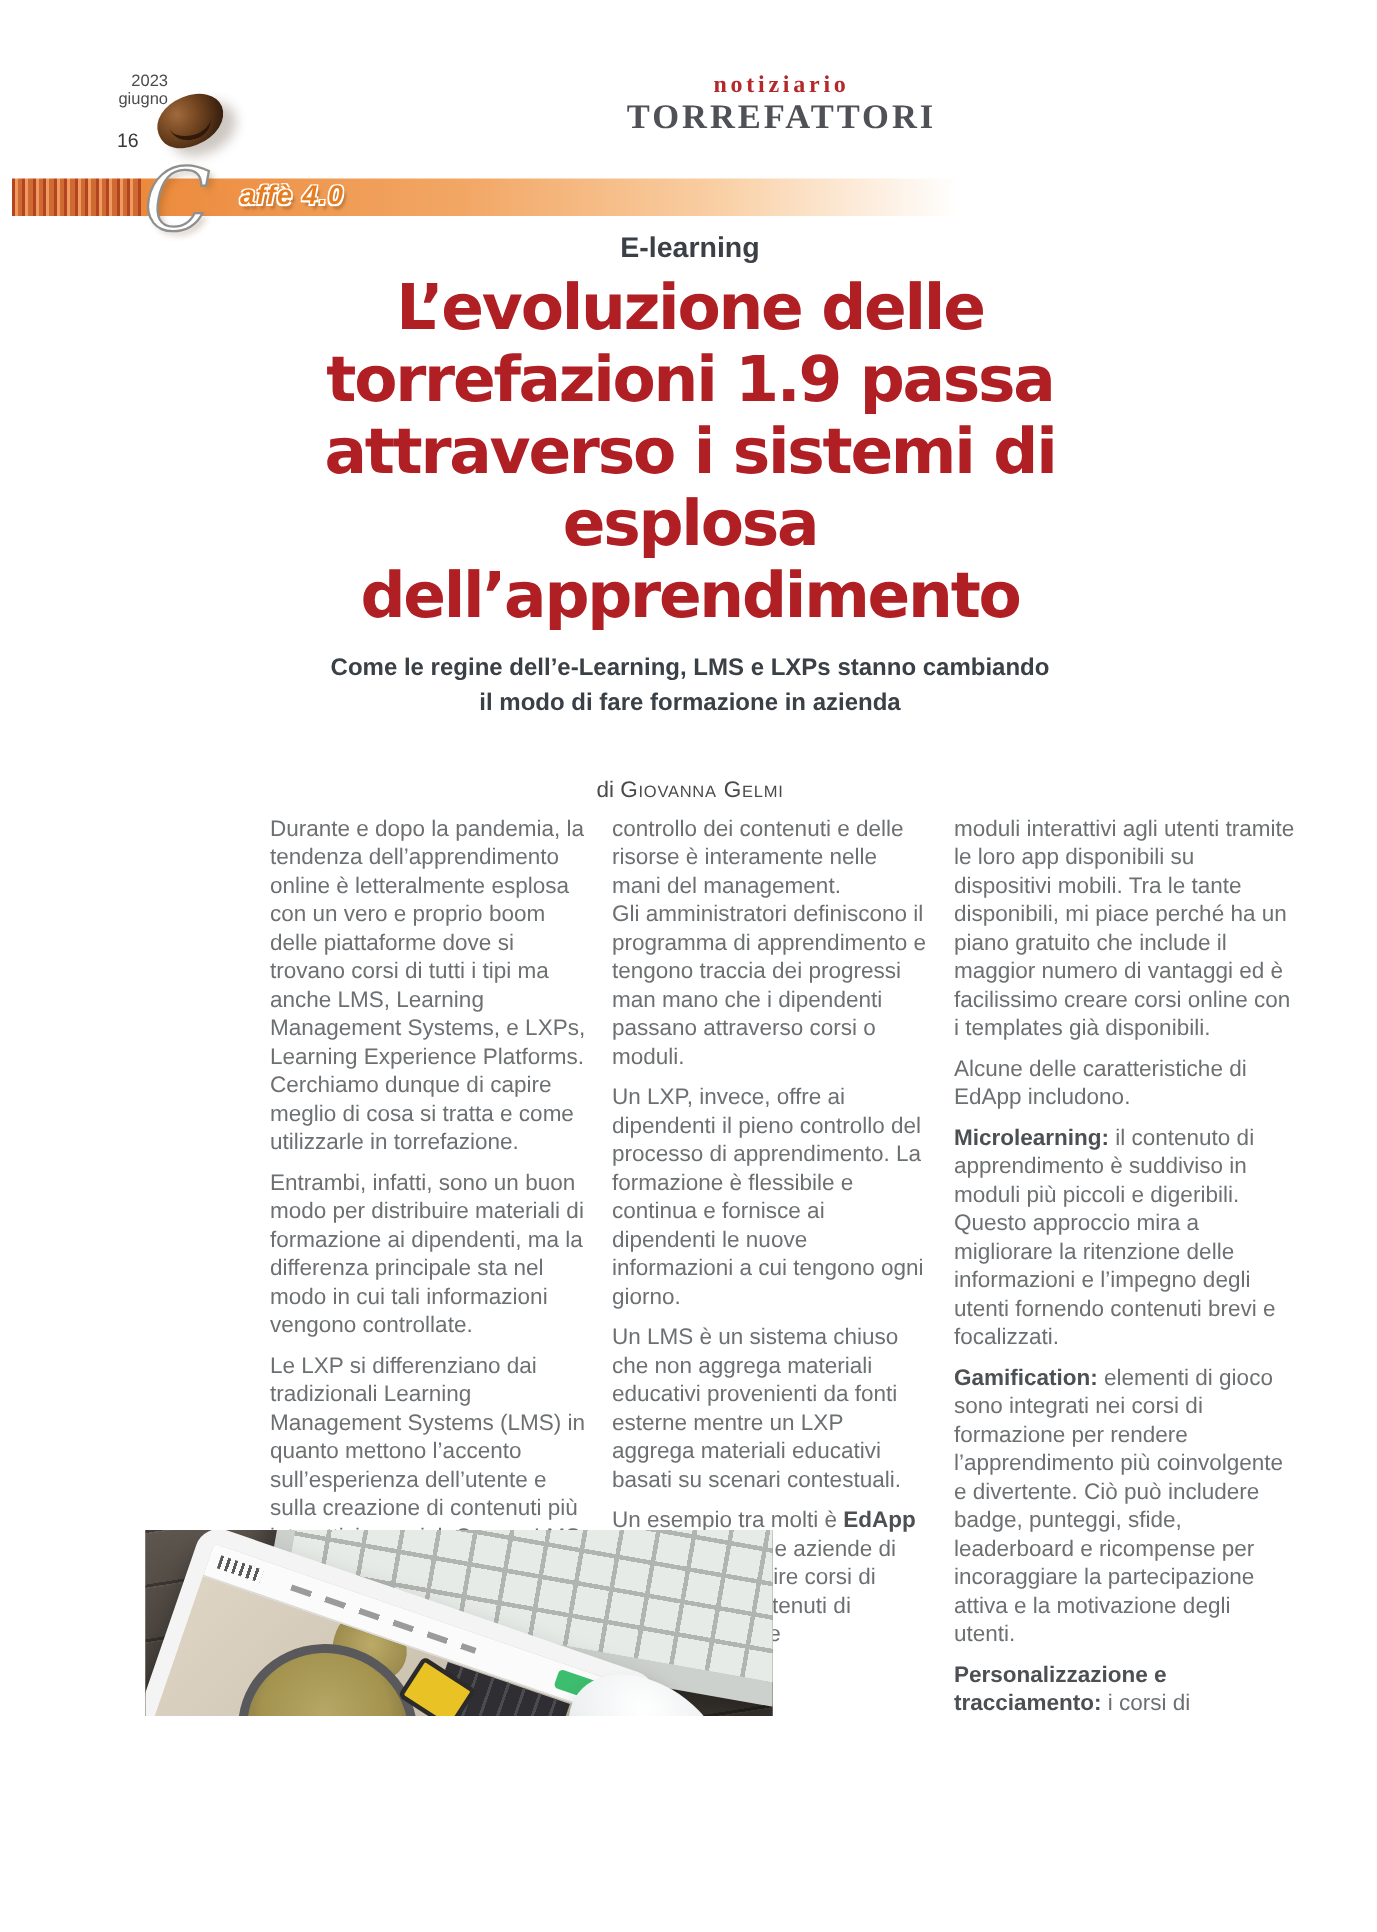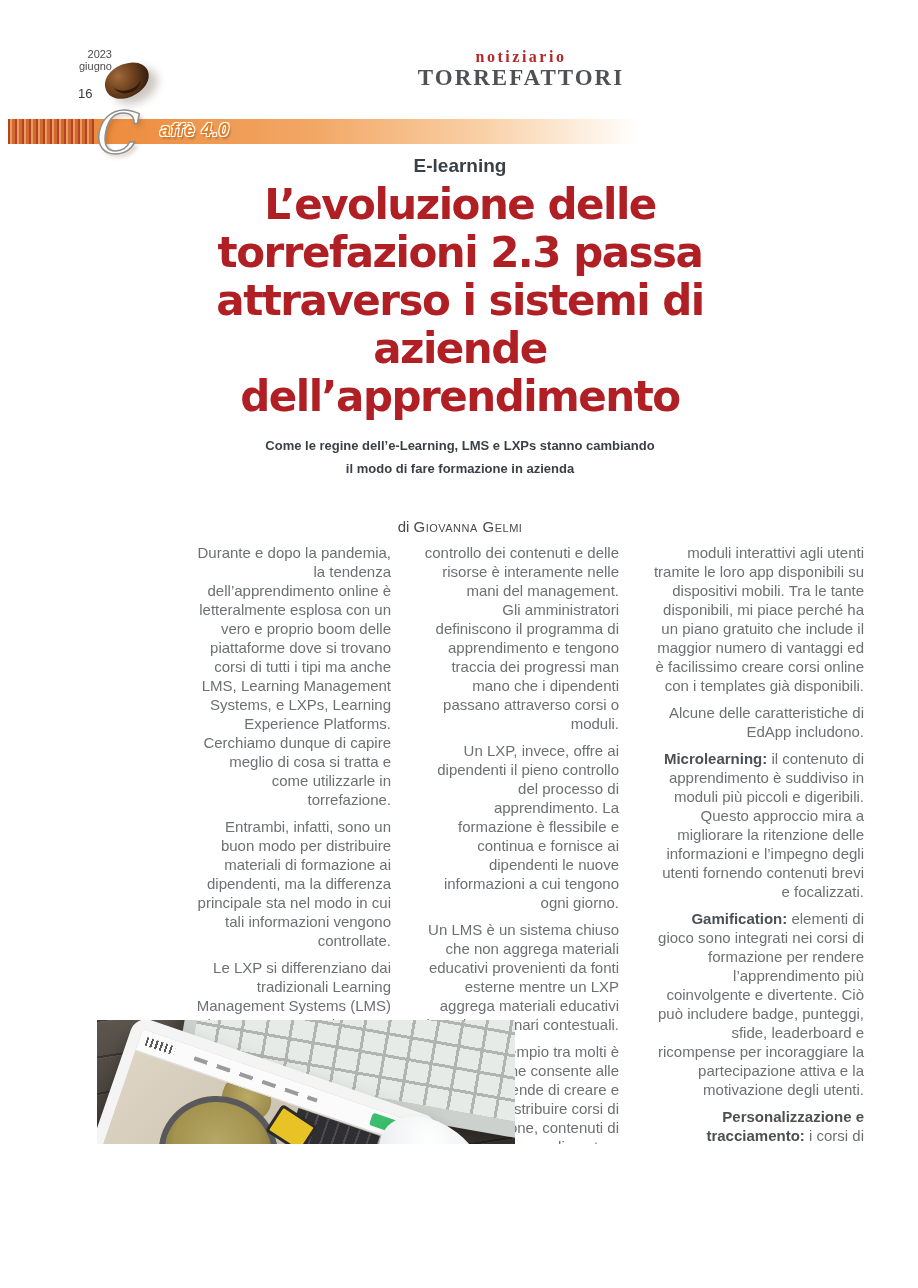--- a/index.html
+++ b/index.html
@@ -36,30 +36,30 @@
       font-style:italic;letter-spacing:1px;color:#e87d20;
       text-shadow:-1px -1px 0 #fff,1px -1px 0 #fff,-1px 1px 0 #fff,1px 1px 0 #fff,2px 3px 2px rgba(90,50,10,.35);}
 
   
   .kicker{position:absolute;left:60px;top:155px;width:800px;text-align:center;
       font-size:19px;font-weight:bold;color:#3b4046;}
   .title{position:absolute;left:30px;top:181px;width:860px;margin:0;text-align:center;
       font-family:"DejaVu Sans", sans-serif;font-weight:bold;color:#b01f24;
       font-size:42px;line-height:48px;letter-spacing:-1.5px;}
   .subtitle{position:absolute;left:60px;top:434px;width:800px;text-align:center;
-      font-size:13px;line-height:23px;font-weight:bold;color:#3b4046;}
+      font-size:16px;line-height:23px;font-weight:bold;color:#3b4046;}
   .byline{position:absolute;left:60px;top:503px;width:800px;text-align:center;
       font-size:15px;color:#4a4a4a;margin-top:15px;}
   .byline .author{font-variant:small-caps;letter-spacing:.5px;}
 
   
   .columns{position:absolute;left:180px;top:543px;width:684px;display:flex;gap:17px;}
   .col{width:211px;flex:0 0 auto;}
   .col:last-child{width:228px;}
-  .col p{margin:8px 0 0 16px;font-size:15px;line-height:19px;color:#6d7072;text-align:right;}
+  .col p{margin:8px 0 0 0;font-size:15px;line-height:19px;color:#6d7072;}
   .col p:first-child{margin-top:0;}
   .col strong{color:#4d5053;}
 
   
   .photo{position:absolute;left:97px;top:1020px;width:418px;height:216px;overflow:hidden;
       background-image:
         repeating-linear-gradient(171deg, rgba(0,0,0,.30) 0 2px, rgba(255,255,255,.04) 2px 3px, transparent 3px 36px),
         linear-gradient(180deg,#5d564f 0%,#49423c 45%,#453f39 46%,#37322d 100%);
       background-color:#463f39;}
   .keyboard{position:absolute;left:86px;top:-40px;width:360px;height:130px;background:#ccd1cd;
@@ -135,23 +135,23 @@
   <div class="banner">
     <div class="banner-stripes"></div>
     <div class="banner-band"></div>
     <div class="banner-c">C</div>
     <div class="banner-label">affè 4.0</div>
   </div>
 
   <div class="kicker">E-learning</div>
   <h1 class="title">
     <div>L’evoluzione delle</div>
-    <div>torrefazioni 2.3 passa</div>
+    <div>torrefazioni 1.9 passa</div>
     <div>attraverso i sistemi di</div>
-    <div>aziende</div>
+    <div>esplosa</div>
     <div>dell’apprendimento</div>
   </h1>
   <div class="subtitle">
     <div>Come le regine dell’e-Learning, LMS e LXPs stanno cambiando</div>
     <div>il modo di fare formazione in azienda</div>
   </div>
   <div class="byline">
     <span>di</span>
     <span class="author">Giovanna Gelmi</span>
   </div>

